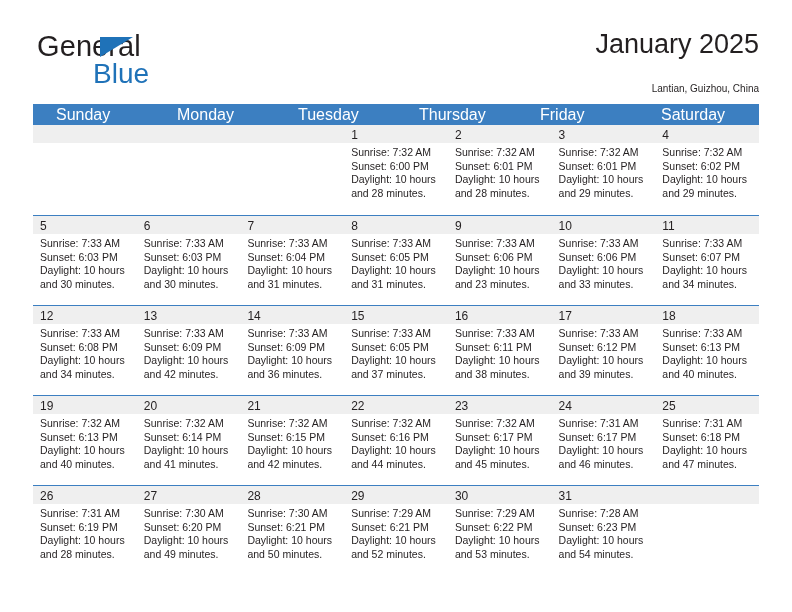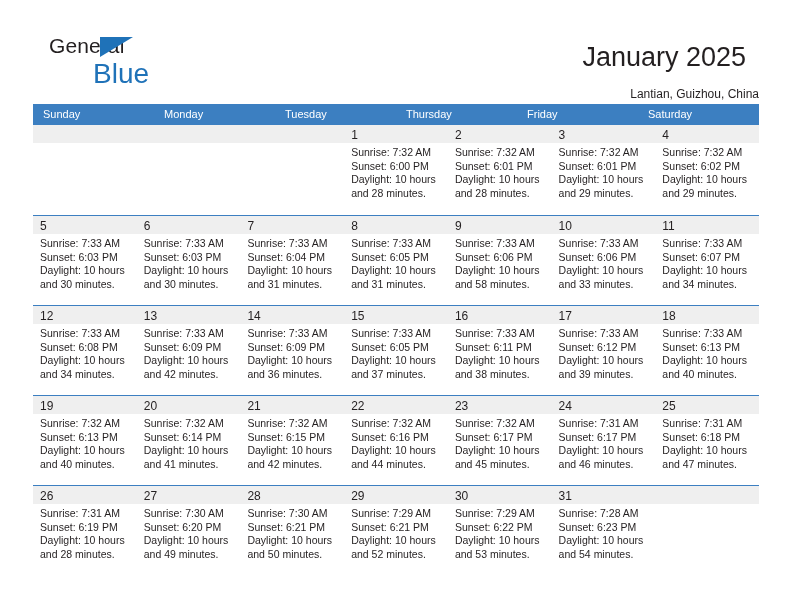--- a/index.html
+++ b/index.html
@@ -33,23 +33,23 @@
 
   .logo {
     position: absolute;
     left: 4px;
     top: 6px;
     width: 200px;
     height: 56px;
   }
   .logo-general {
     position: absolute;
-    left: 12px;
+    left: 0;
     top: 0;
-    font-size: 21px;
+    font-size: 29px;
     letter-spacing: 0.1px;
     color: #231f20;
     font-family: "Liberation Sans", sans-serif;
     line-height: 24px;
   }
   .logo-blue {
     position: absolute;
     left: 56px;
     top: 28px;
     font-size: 28px;
@@ -72,50 +72,50 @@
     right: 0;
     top: 0;
     text-align: right;
   }
   .cal-title {
     font-size: 27px;
     color: #231f20;
     line-height: 32px;
     white-space: nowrap;
     font-weight: normal;
-    margin: 13px;
+    margin: 0;
   }
   .cal-subtitle {
-    font-size: 12px;
+    font-size: 10px;
     color: #231f20;
     line-height: 17px;
-    margin-top: 8px;
+    margin-top: 20px;
     white-space: nowrap;
   }
 
   
   .calendar {
     position: absolute;
     left: 33px;
     top: 104px;
     width: 726px;
   }
 
   .weekday-row {
     display: flex;
     width: 100%;
     background: #3c7fc1;
     height: 21px;
   }
   .weekday-cell {
     flex: 1 1 0;
     color: #ffffff;
-    font-size: 11px;
+    font-size: 16px;
     line-height: 21px;
-    padding-left: 10px;
+    padding-left: 23px;
     box-sizing: border-box;
     overflow: hidden;
     white-space: nowrap;
   }
 
   .week-row {
     display: flex;
     width: 100%;
     height: 90px;
     border-top: 1.5px solid #3c7fc1;
@@ -275,21 +275,21 @@
               <div class="day-line">Daylight: 10 hours</div>
               <div class="day-line">and 31 minutes.</div>
             </div>
           </div>
           <div class="day-cell">
             <div class="daynum-band"><span class="daynum">9</span></div>
             <div class="day-lines">
               <div class="day-line">Sunrise: 7:33 AM</div>
               <div class="day-line">Sunset: 6:06 PM</div>
               <div class="day-line">Daylight: 10 hours</div>
-              <div class="day-line">and 58 minutes.</div>
+              <div class="day-line">and 23 minutes.</div>
             </div>
           </div>
           <div class="day-cell">
             <div class="daynum-band"><span class="daynum">10</span></div>
             <div class="day-lines">
               <div class="day-line">Sunrise: 7:33 AM</div>
               <div class="day-line">Sunset: 6:06 PM</div>
               <div class="day-line">Daylight: 10 hours</div>
               <div class="day-line">and 33 minutes.</div>
             </div>

